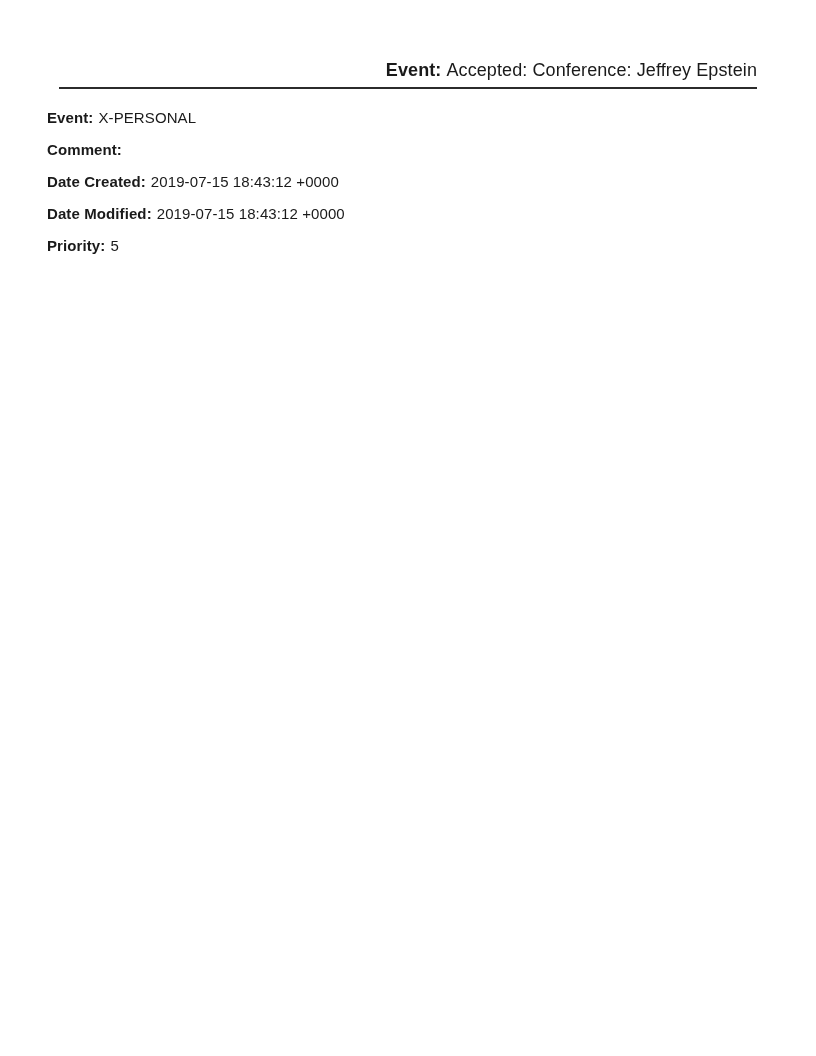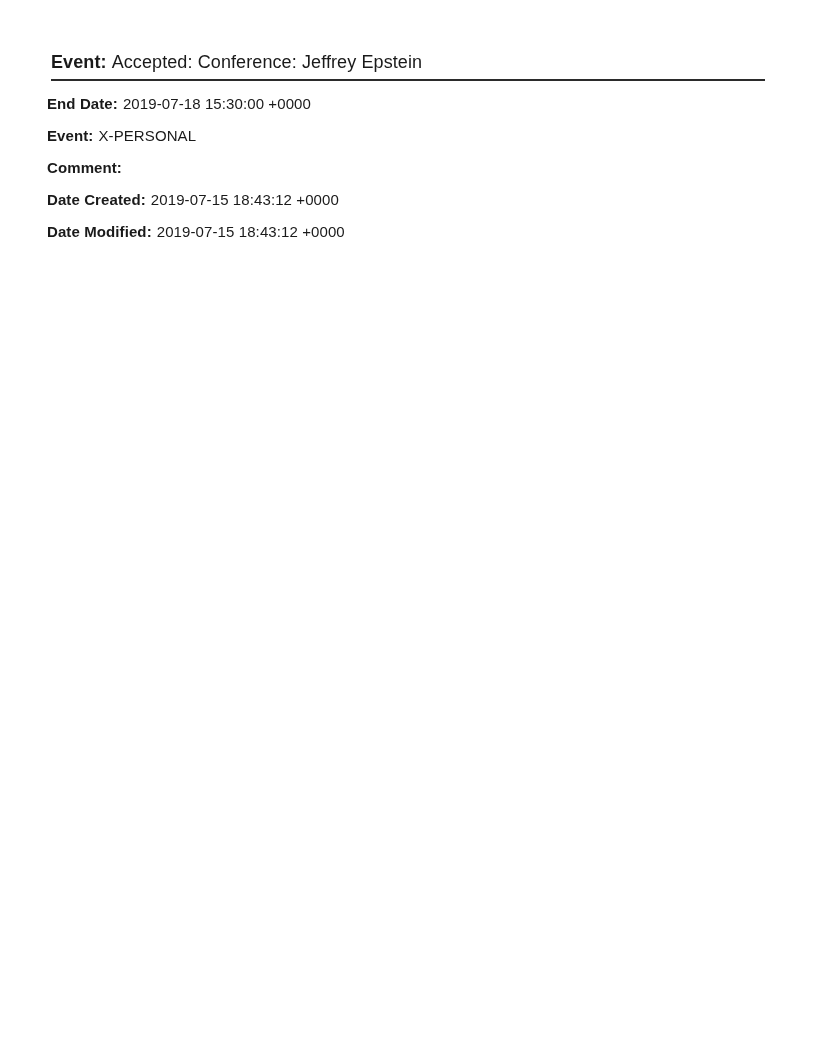--- a/index.html
+++ b/index.html
@@ -17,24 +17,25 @@
   .page {
     box-sizing: border-box;
     width: 816px;
     height: 1056px;
     padding: 48px 47px 0 47px;
   }
   .title {
     font-size: 18px;
     font-weight: 400;
     line-height: 1.18;
-    margin: 4px;
+    margin: 12px;
     padding-bottom: 6px;
     border-bottom: 2px solid #0f172a;
     letter-spacing: 0.1px;
+    text-align: right;
   }
   .title .title-label {
     font-weight: 700;
     margin-right: 5px;
   }
   .fields {
     margin-top: 6px;
   }
   .field-row {
     display: flex;
@@ -80,20 +81,20 @@
   }
 </style>
 </head>
 <body style="color: rgb(26, 26, 26); background: rgb(255, 255, 255);">
 
 <div class="page">
 
   <h1 class="title" style="border-bottom-color: rgb(43, 43, 43);"><span class="title-label">Event:</span><span class="title-value">Accepted: Conference: Jeffrey Epstein</span></h1>
 
   <div class="fields">
-      <div class="field-row"><span class="field-label">End Date:</span><span class="field-value">2019-07-18 15:30:00 +0000</span></div>
       <div class="field-row"><span class="field-label">Event:</span><span class="field-value">X-PERSONAL</span></div>
       <div class="field-row"><span class="field-label">Comment:</span></div>
       <div class="field-row"><span class="field-label">Date Created:</span><span class="field-value">2019-07-15 18:43:12 +0000</span></div>
       <div class="field-row"><span class="field-label">Date Modified:</span><span class="field-value">2019-07-15 18:43:12 +0000</span></div>
+      <div class="field-row"><span class="field-label">Priority:</span><span class="field-value">5</span></div>
     </div>
 
 </div>
 
 </body></html>

